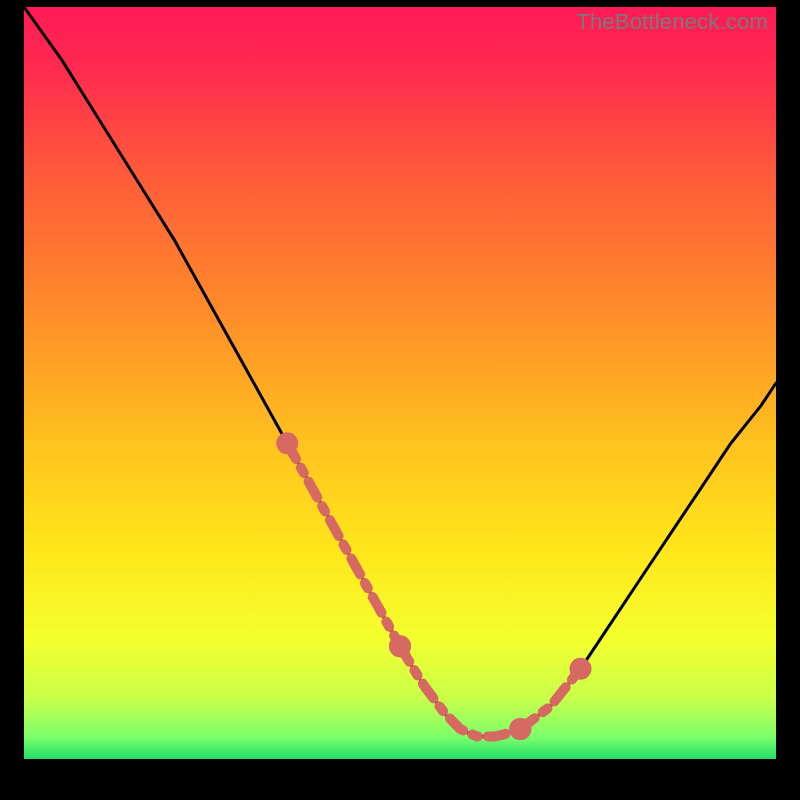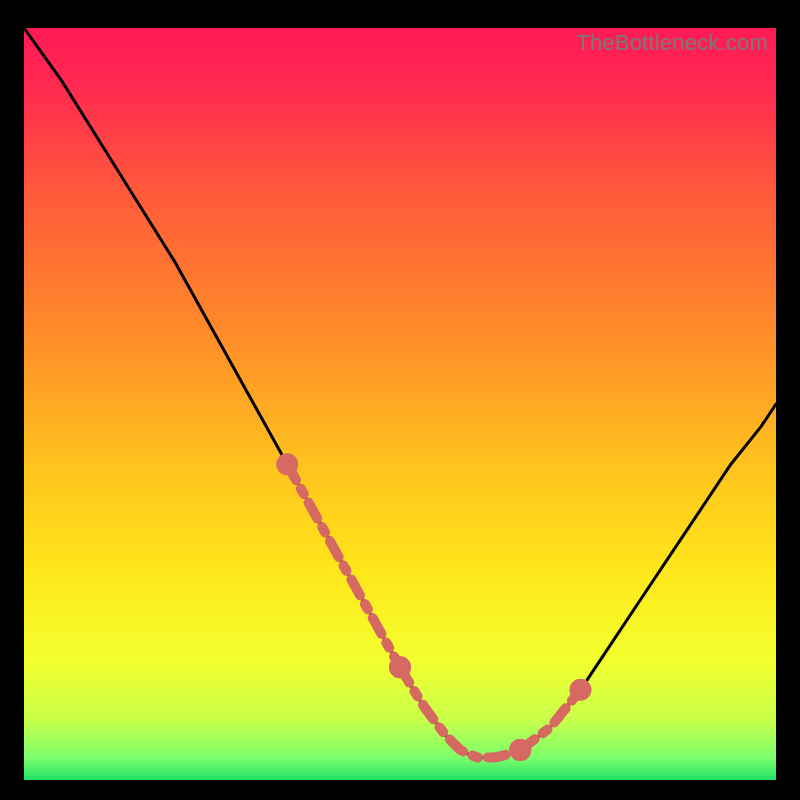--- a/index.html
+++ b/index.html
@@ -7,21 +7,21 @@
     padding: 0;
     width: 800px;
     height: 800px;
     background: #000;
     overflow: hidden;
     font-family: Arial, Helvetica, sans-serif;
   }
   .frame {
     position: absolute;
     left: 24px;
-    top: 28px;
+    top: 7px;
     width: 752px;
     height: 752px;
     background: #000;
   }
   .watermark {
     position: absolute;
     top: 2px;
     right: 8px;
     color: #7a7a7a;
     font-size: 22px;

